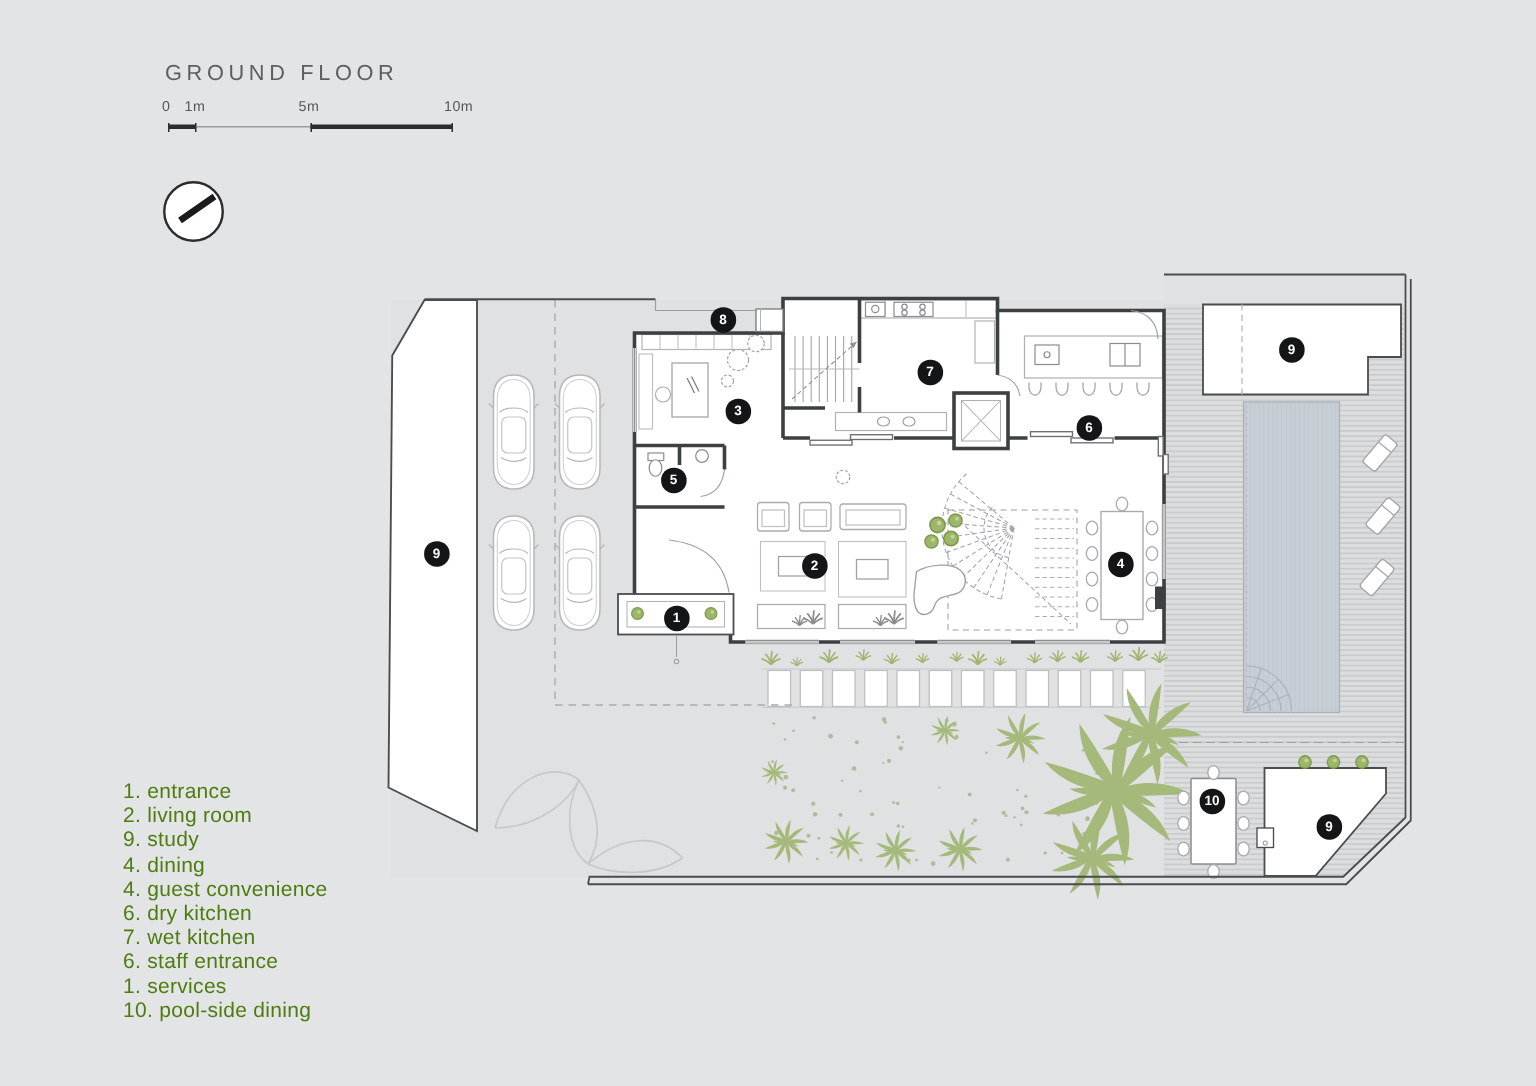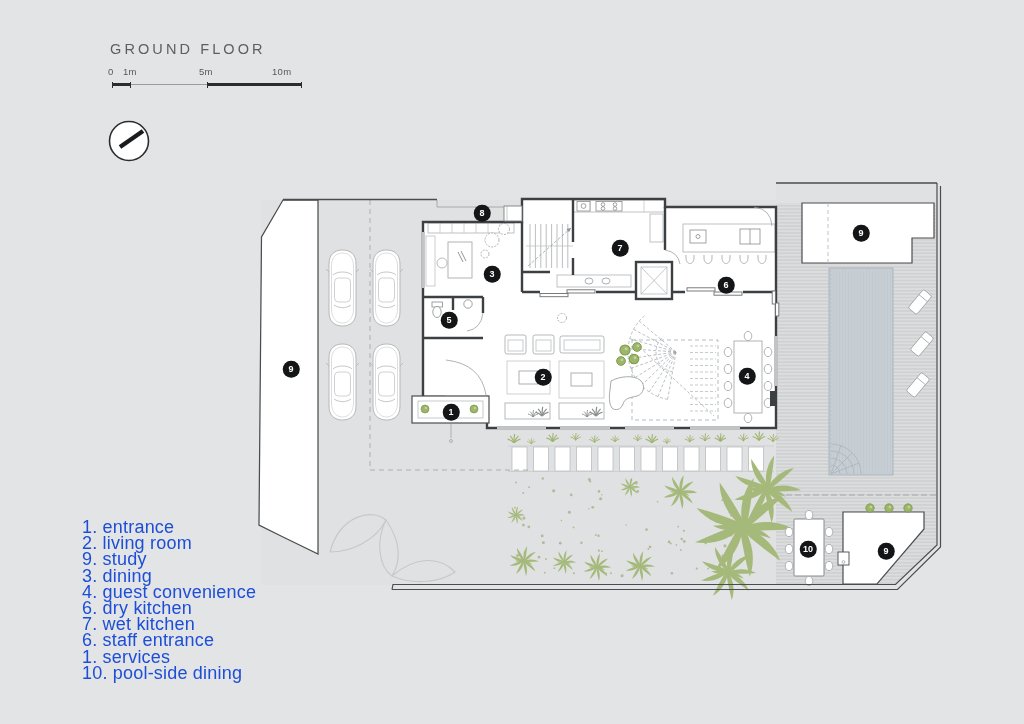--- a/index.html
+++ b/index.html
@@ -6,38 +6,38 @@
   .stage{position:relative;width:1024px;height:724px;background:#e3e4e5;
          font-family:"Liberation Sans",sans-serif;overflow:hidden;margin-left:40px;}
   .title{position:absolute;left:70px;top:41px;font-size:14.5px;letter-spacing:3.1px;
          color:#5c5f62;font-weight:400;}
   .scalebar{position:absolute;left:70px;top:66px;width:210px;height:28px;color:#55585b;}
   .scalebar .sl{position:absolute;top:0;font-size:9.5px;letter-spacing:0.3px;}
   .seg{position:absolute;top:17px;background:#2a2c2e;height:3px;}
   .seg.thin{height:1.2px;top:18px;background:#9a9c9e;}
   .tick{position:absolute;top:16px;width:1.2px;height:6px;background:#2a2c2e;}
   .legend{position:absolute;left:42px;top:519px;margin:0;padding:0;list-style:none;
-          font-size:18px;line-height:16.2px;color:#1d4ed8;letter-spacing:0.2px;}
+          font-size:14px;line-height:16.2px;color:#4d7c0f;letter-spacing:0.2px;}
   .badge{position:absolute;transform:translate(-50%,-50%);width:16.5px;height:16.5px;
          border-radius:50%;background:#141516;color:#fff;font-size:9px;font-weight:700;
          display:flex;align-items:center;justify-content:center;line-height:1;}
   svg.plan{position:absolute;left:0;top:0;}
 </style>
 </head>
 <body>
 
 <div class="stage">
 
   <div class="title">GROUND FLOOR</div>
 
   <div class="scalebar">
     <span class="sl" style="left:-2px">0</span>
     <span class="sl" style="left:13px">1m</span>
     <span class="sl" style="left:89px">5m</span>
-    <span class="sl" style="left:162px">10m</span>
+    <span class="sl" style="left:186px">10m</span>
     <div class="seg" style="left:2px;width:18px"></div>
     <div class="seg thin" style="left:20px;width:77px"></div>
     <div class="seg" style="left:97px;width:95px"></div>
     <div class="tick" style="left:2px"></div>
     <div class="tick" style="left:19.5px"></div>
     <div class="tick" style="left:96.5px"></div>
     <div class="tick" style="left:191px"></div>
   </div>
 
   <svg id="plan-svg" class="plan" width="1024" height="724" viewBox="0 0 1024 724">
@@ -506,28 +506,28 @@
       <span class="badge" title="living room" style="left: 503px; top: 377px;">2</span>
       <span class="badge" title="study" style="left: 452px; top: 274px;">3</span>
       <span class="badge" title="dining" style="left: 707px; top: 376px;">4</span>
       <span class="badge" title="guest convenience" style="left: 409px; top: 320px;">5</span>
       <span class="badge" title="dry kitchen" style="left: 686px; top: 285px;">6</span>
       <span class="badge" title="wet kitchen" style="left: 580px; top: 248px;">7</span>
       <span class="badge" title="staff entrance" style="left: 442px; top: 213px;">8</span>
       <span class="badge" title="services" style="left: 251px; top: 369px;">9</span>
       <span class="badge" title="services" style="left: 821px; top: 233px;">9</span>
       <span class="badge" title="services" style="left: 846px; top: 551px;">9</span>
-      <span class="badge" title="pool-side dining" style="left: 768px; top: 549px;">10</span>
+      <span class="badge" title="pool-side dining" style="left: 768px; top: 534px;">10</span>
     </div>
 
   <ul class="legend">
       <li>1. entrance</li>
       <li>2. living room</li>
       <li>9. study</li>
-      <li>3. dining</li>
+      <li>4. dining</li>
       <li>4. guest convenience</li>
       <li>6. dry kitchen</li>
       <li>7. wet kitchen</li>
       <li>6. staff entrance</li>
       <li>1. services</li>
       <li>10. pool-side dining</li>
     </ul>
 
 </div>
 

